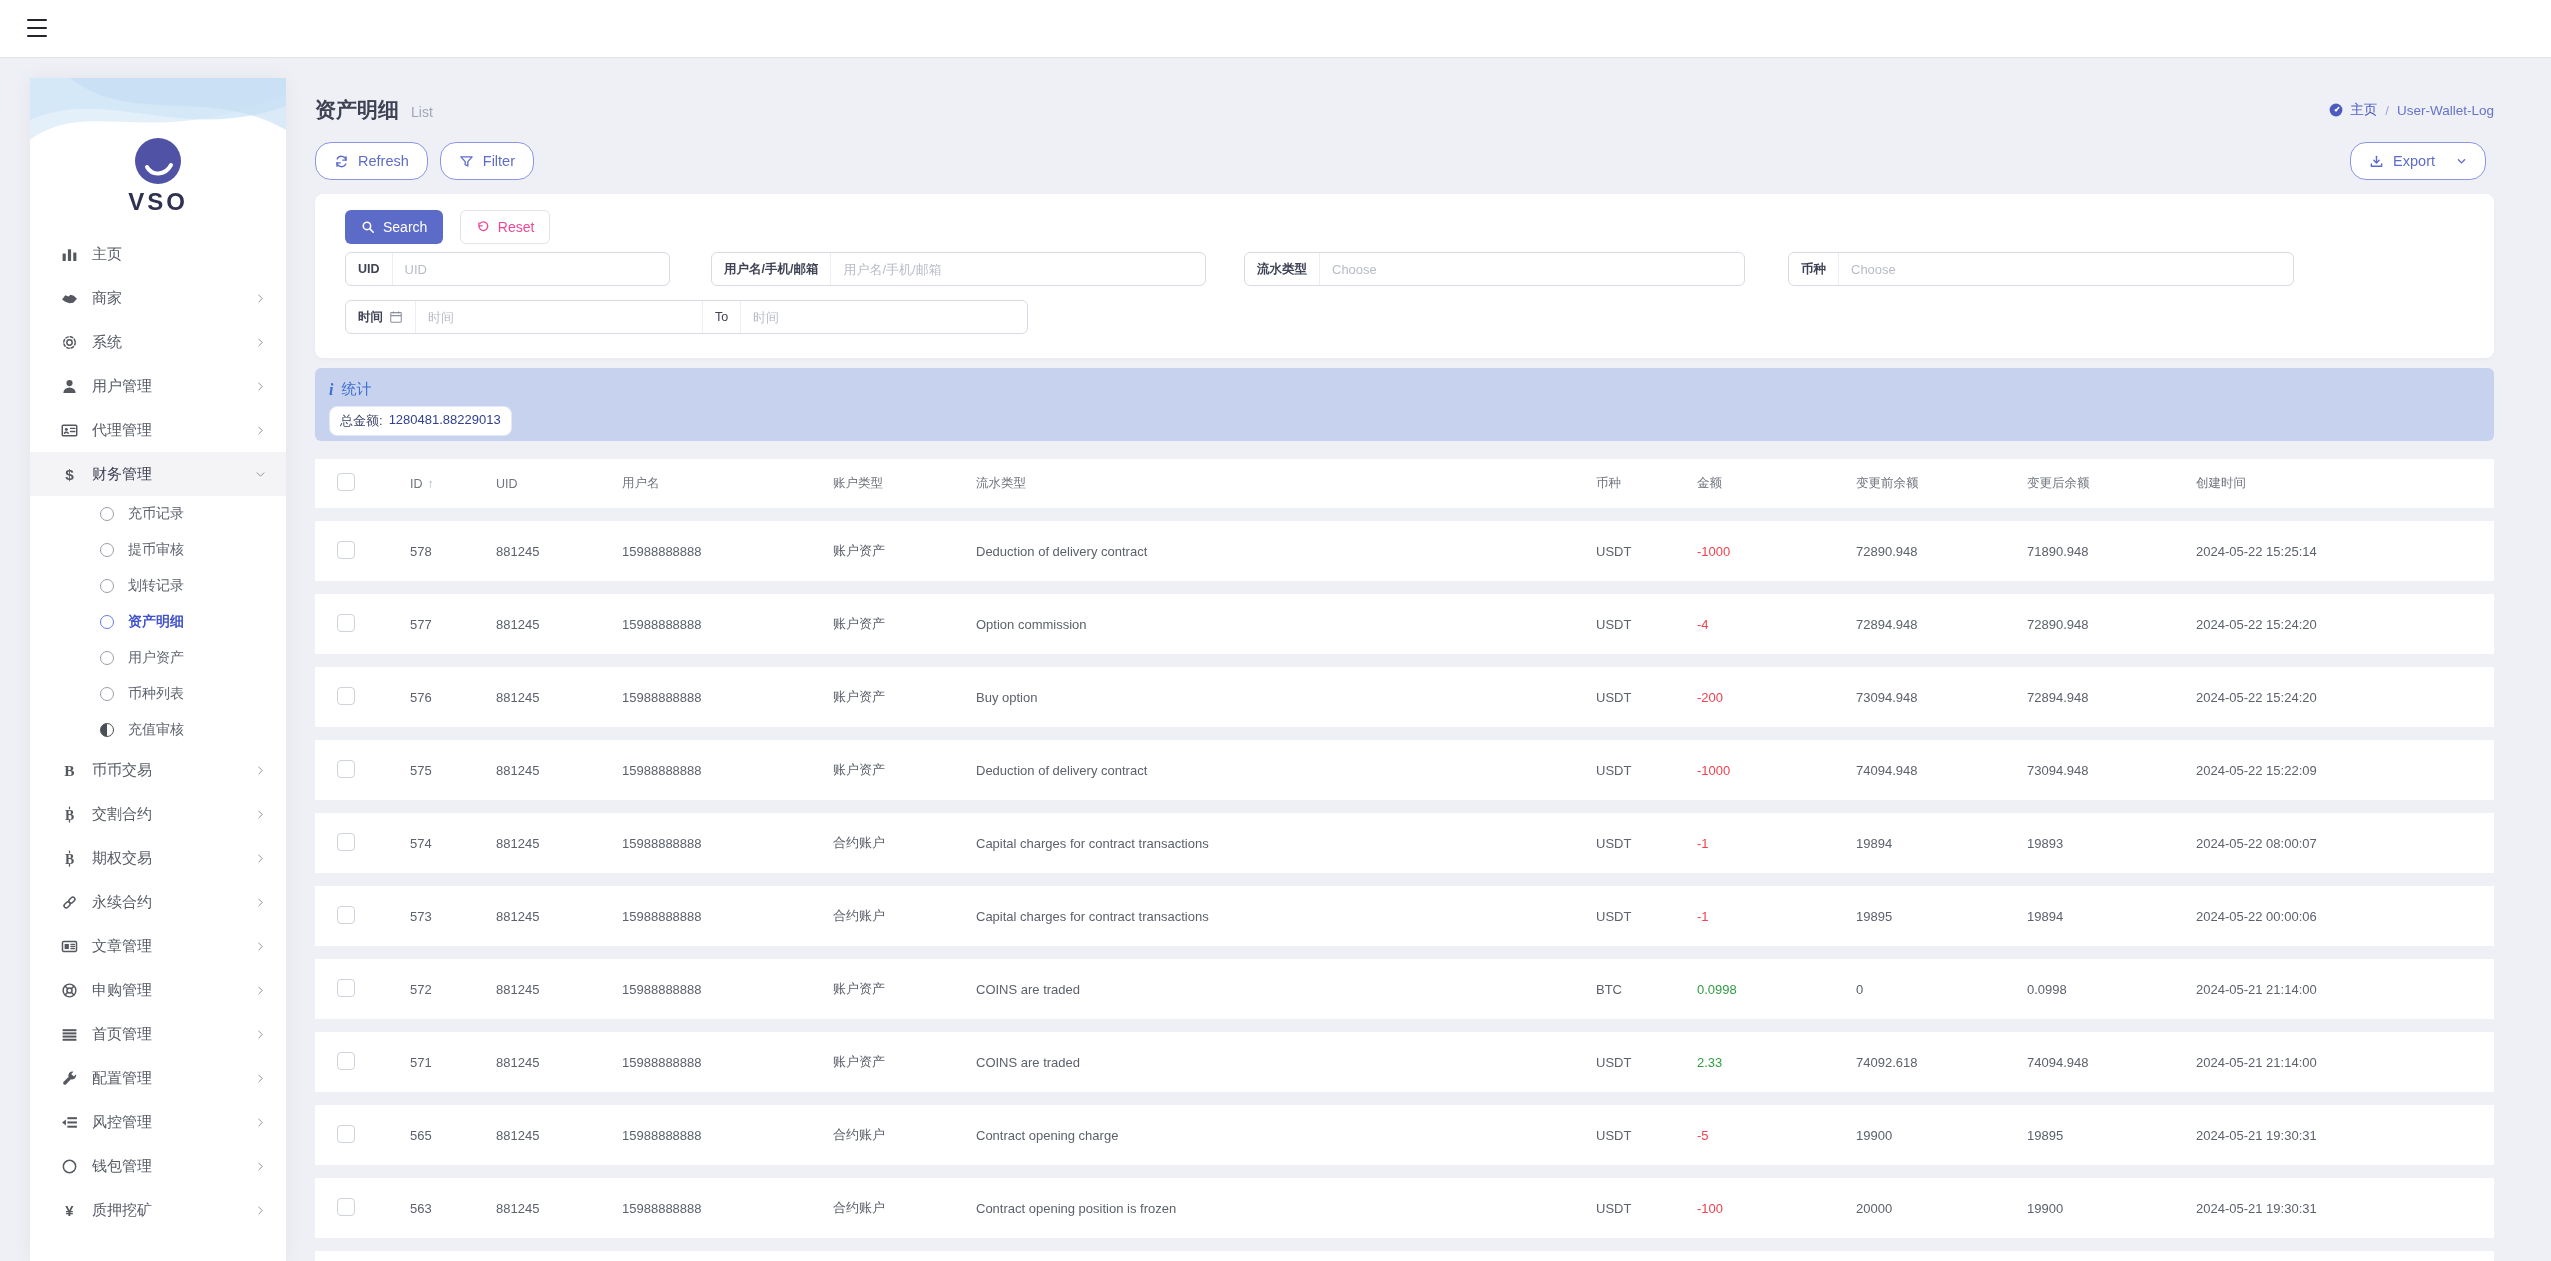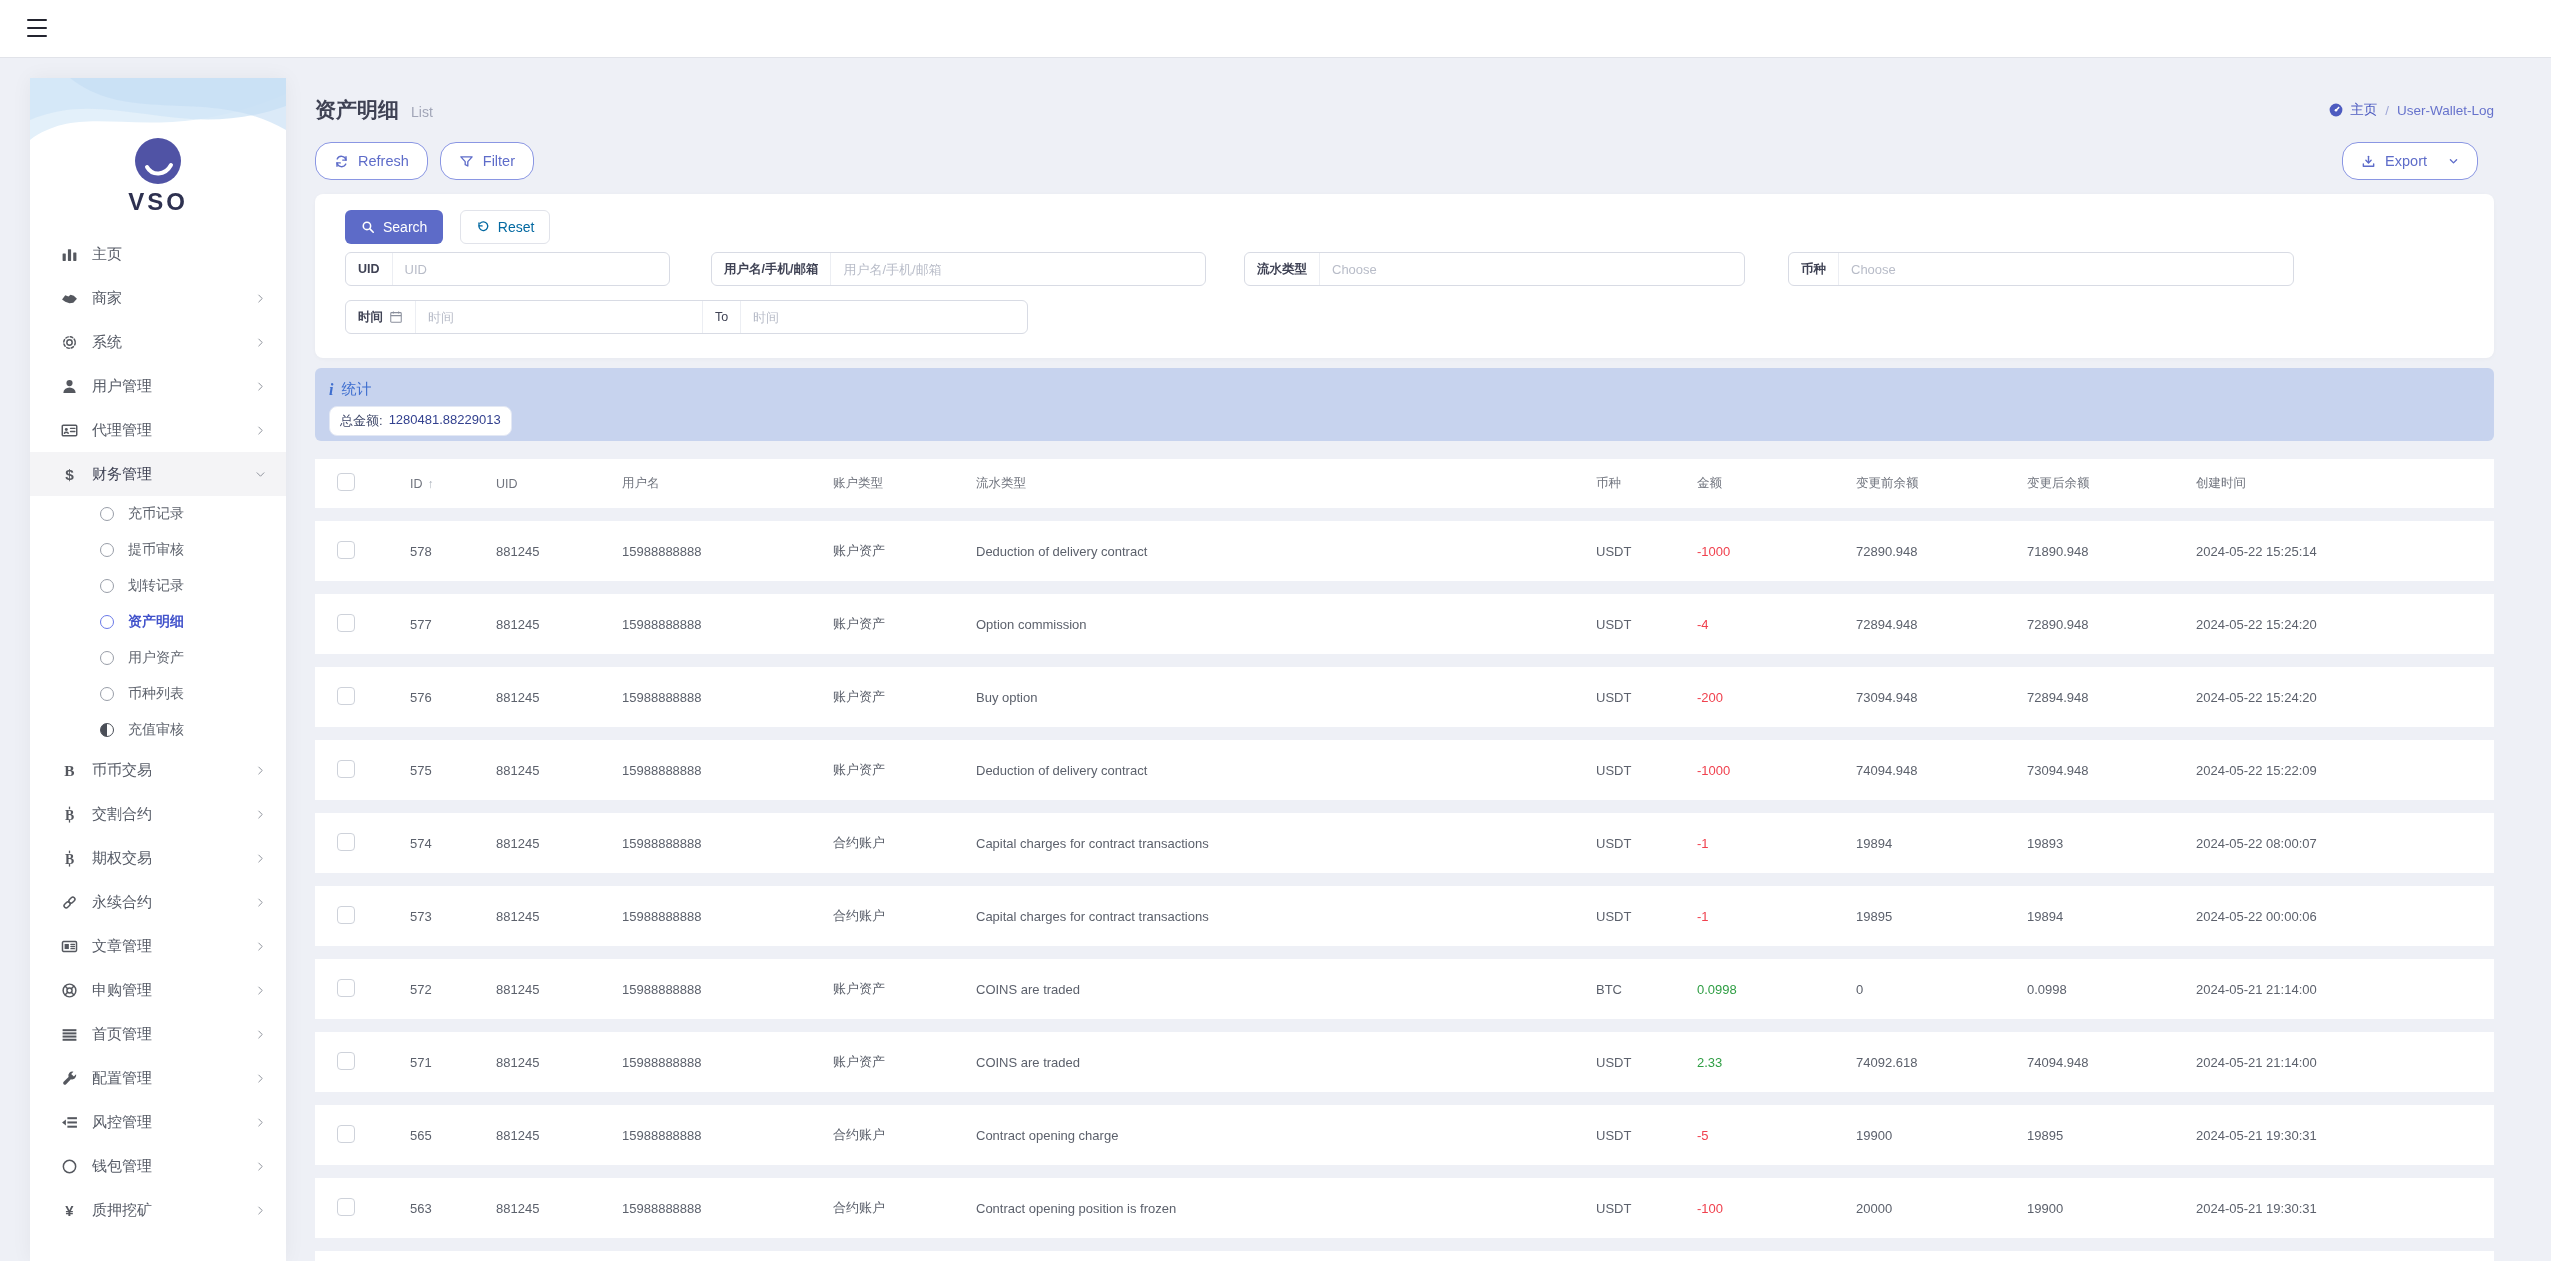--- a/index.html
+++ b/index.html
@@ -49,28 +49,28 @@
   .page-title { font-size:21px; font-weight:bold; color:#3f4254; }
   .page-subtitle { font-size:14px; color:#a1a5b7; margin-left:12px; padding-top:4px; }
   .breadcrumb { margin-left:auto; display:flex; align-items:center; gap:8px; font-size:13.5px; }
   .bc-home { color:#4d5bc0; display:flex; align-items:center; gap:6px; cursor:pointer; }
   .bc-sep { color:#a0a8d8; }
   .bc-current { color:#6672cc; }
 
   .toolbar-row { margin-top:12px; height:38px; display:flex; align-items:center; }
   .btn-outline { height:38px; display:inline-flex; align-items:center; gap:9px; padding:0 18px; background:#fff; border:1px solid #8a96e3; border-radius:16px; color:#5e6cc9; font-size:14.5px; cursor:pointer; margin-right:12px; }
   .btn-outline svg { width:15px; height:15px; }
-  .export-btn { margin-left:auto; margin-right:16px; }
+  .export-btn { margin-left:auto; margin-right:8px; }
   .export-btn .chev { margin-left:12px; display:flex; }
   .export-btn .chev svg { width:11px; height:11px; }
 
   .search-card { margin-top:14px; height:164px; background:#fff; border-radius:8px; box-shadow:0 1px 4px rgba(0,0,0,.03); padding:16px 30px 0 30px; position:relative; }
   .btn-search { height:34px; display:inline-flex; align-items:center; gap:8px; padding:0 16px; background:#5d6bc8; border:none; border-radius:6px; color:#fff; font-size:14px; cursor:pointer; }
   .btn-search svg { width:14px; height:14px; }
-  .btn-reset { height:34px; display:inline-flex; align-items:center; gap:8px; padding:0 15px; background:#fff; border:1px solid #e1e3ea; border-radius:6px; color:#0369a1; font-size:14px; cursor:pointer; margin-left:12px; }
+  .btn-reset { height:34px; display:inline-flex; align-items:center; gap:8px; padding:0 15px; background:#fff; border:1px solid #e1e3ea; border-radius:6px; color:#ec4899; font-size:14px; cursor:pointer; margin-left:12px; }
   .btn-reset svg { width:14px; height:14px; }
   .filter-row { position:absolute; left:30px; top:58px; display:flex; }
   .filter-group { height:34px; border:1px solid #d8dbe4; border-radius:6px; display:flex; align-items:center; background:#fff; overflow:hidden; }
   .fg1 { width:325px; margin-right:41px; }
   .fg2 { width:495px; margin-right:38px; }
   .fg3 { width:501px; margin-right:43px; }
   .fg4 { width:506px; }
   .fg-label { font-size:12.5px; font-weight:bold; color:#3f4254; padding:0 12px; white-space:nowrap; border-right:1px solid #eceef3; height:100%; display:flex; align-items:center; gap:6px; }
   .fg-label svg { width:14px; height:14px; color:#8a8f9c; }
   .fg-input { border:none; outline:none; flex:1; min-width:0; font-size:13px; padding:0 12px; color:#3f4254; background:transparent; }

